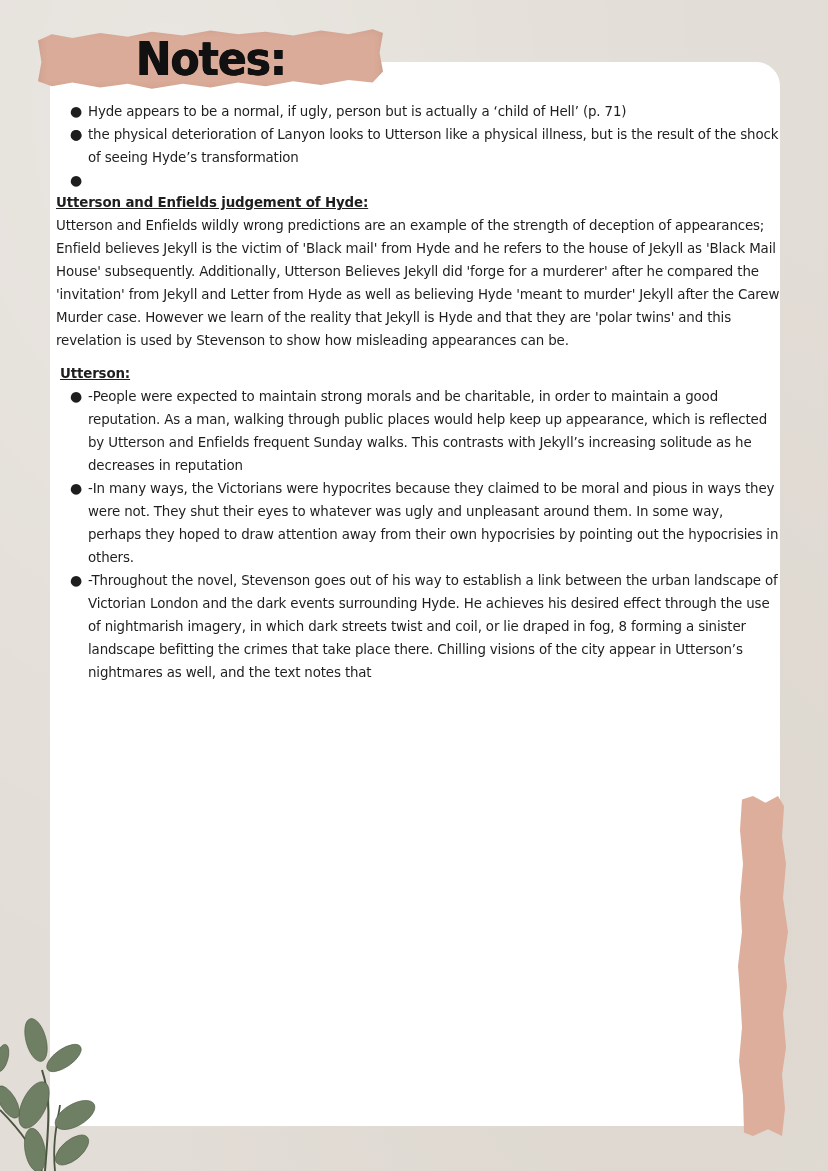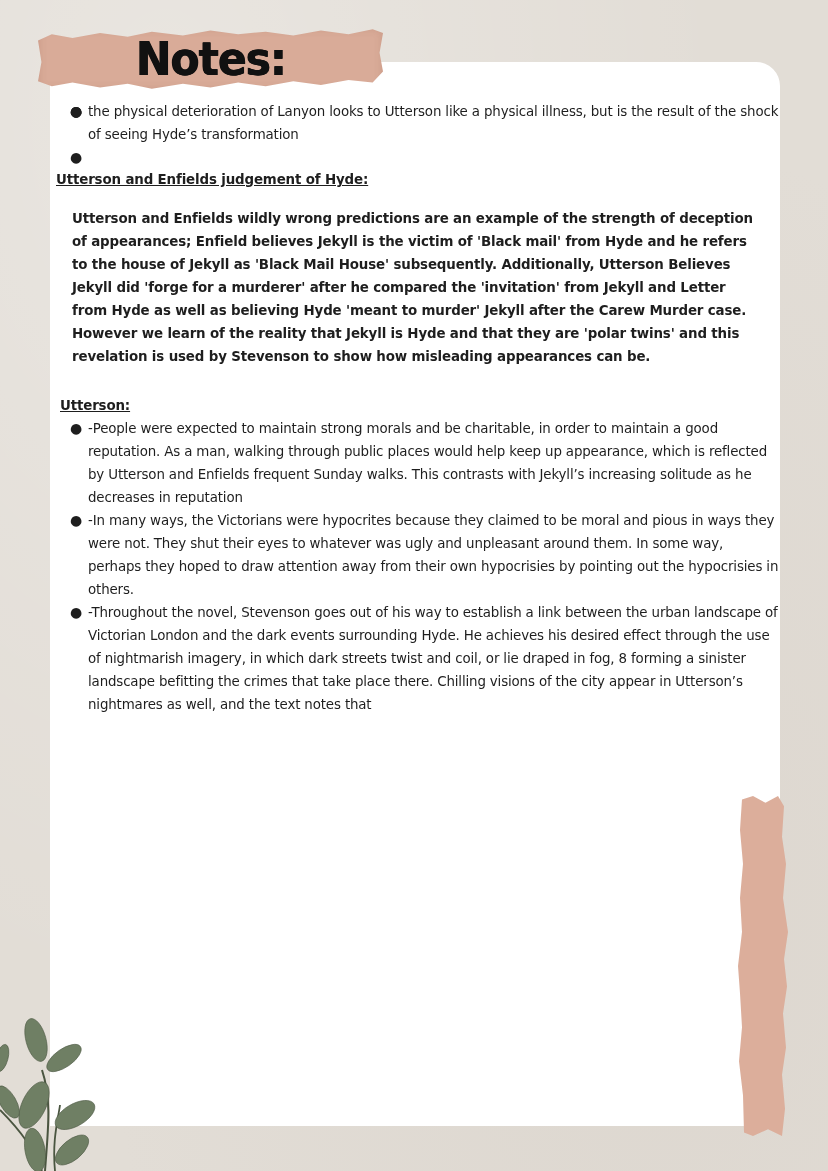--- a/index.html
+++ b/index.html
@@ -78,22 +78,21 @@
       left: -18px;
       top: 0;
       font-size: 14px;
     }
     .section-heading {
       text-decoration: underline;
       display: block;
       font-weight: bold;
     }
     .para {
-      margin: 16px;
-      font-weight: bold;
+      margin: 0;
     }
     .gap-1 { height: 22px; }
     .gap-2 { height: 10px; }
     .context-heading {
       padding-left: 4px;
     }
     .side-strip {
       position: absolute;
       left: 738px;
       top: 796px;
@@ -116,21 +115,21 @@
 
 <div class="bg-texture"></div>
 
 <div class="card"></div>
 
 <div class="title-strip"></div>
 <div class="title-text">Notes:</div>
 
 <div class="content">
   <ul>
-    <li><span class="bullet">●</span></li>
+    <li><span class="bullet">●</span><span>Hyde appears to be a normal, if ugly, person but is actually a ‘child of Hell’ (p. 71)</span></li>
     <li><span class="bullet">●</span></li>
     <li><span class="bullet">●</span><span>the physical deterioration of Lanyon looks to Utterson like a physical illness, but is the result of the shock of seeing Hyde’s transformation</span></li>
     <li><span class="bullet">●</span></li>
   </ul>
 
   <div class="gap-1"></div>
 
   <span class="section-heading">Utterson and Enfields judgement of Hyde:</span>
   <p class="para">Utterson and Enfields wildly wrong predictions are an example of the strength of deception of appearances; Enfield believes Jekyll is the victim of 'Black mail' from Hyde and he refers to the house of Jekyll as 'Black Mail House' subsequently. Additionally, Utterson Believes Jekyll did 'forge for a murderer' after he compared the 'invitation' from Jekyll and Letter from Hyde as well as believing Hyde 'meant to murder' Jekyll after the Carew Murder case. However we learn of the reality that Jekyll is Hyde and that they are 'polar twins' and this revelation is used by Stevenson to show how misleading appearances can be.</p>
 

